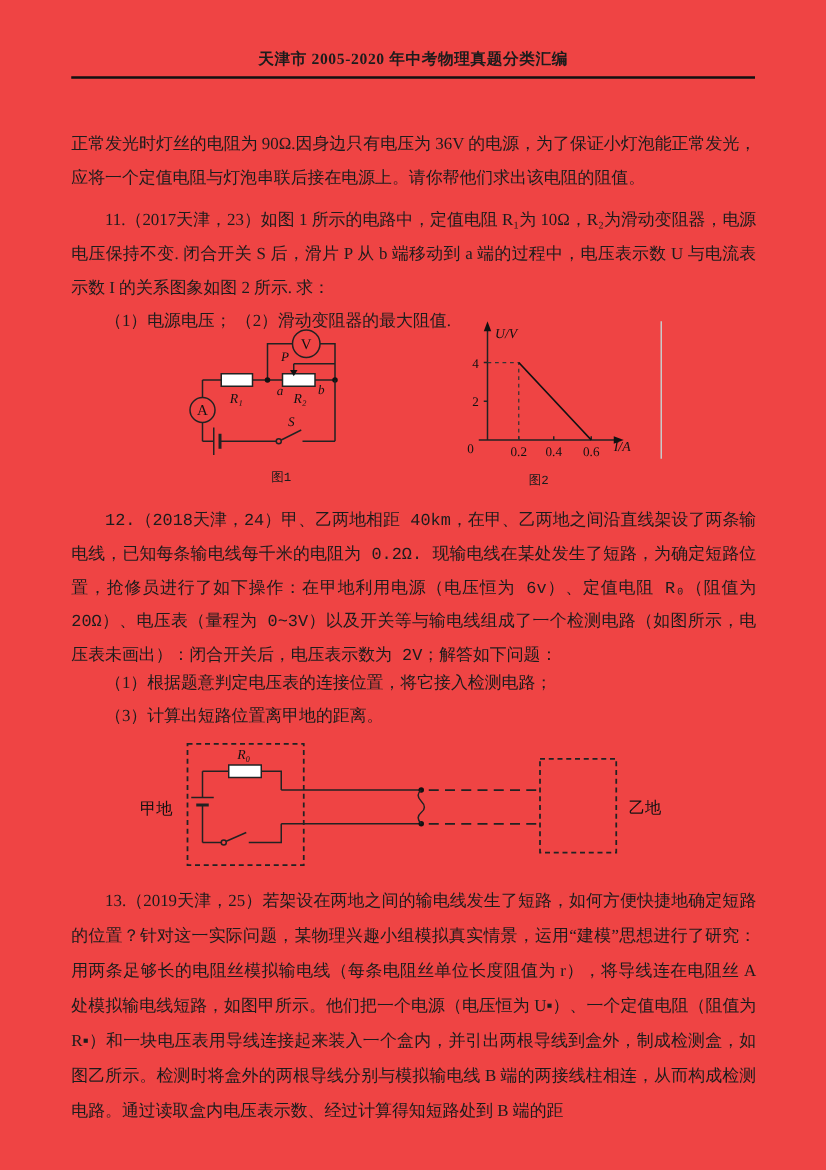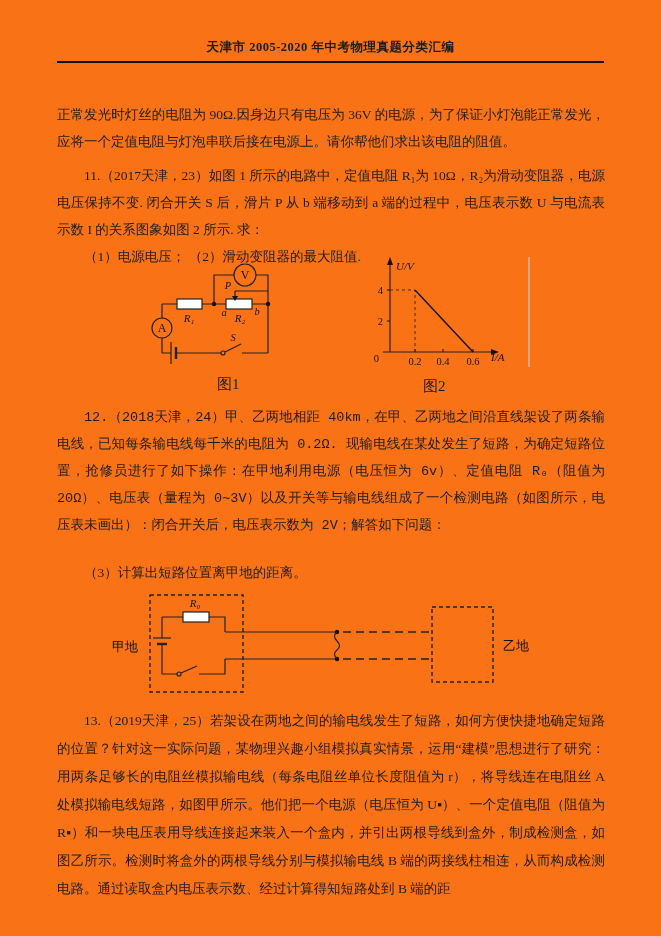--- a/index.html
+++ b/index.html
@@ -1,31 +1,31 @@
 <!DOCTYPE html>
 <html><head>
 <meta charset="utf-8">
 <style>
   html,body{margin:0;padding:0;background:#e8e8e8;}
   .page{
-    position:relative;width:661px;height:936px;background:#f97316;margin:0 auto;
+    position:relative;width:661px;height:936px;background:#ef4444;margin:0 auto;
     font-family:"Liberation Serif","DejaVu Serif",serif;color:#1c1c1c;overflow:hidden;
   }
   .header{
     position:absolute;top:39px;left:0;width:100%;text-align:center;
     font-size:12.5px;font-weight:bold;letter-spacing:.5px;
   }
   .rule{position:absolute;top:61px;left:57px;width:547px;height:0;border-top:2px solid #111;}
   .para{
     position:absolute;left:57px;width:548px;margin:0;
     font-size:13.5px;line-height:27px;text-align:justify;text-justify:inter-ideograph;
   }
   .indent{text-indent:2em;}
   .q13{line-height:28px;}
-  .figcap{position:absolute;font-size:15px;}
+  .figcap{position:absolute;font-size:10px;font-family:Liberation Mono, monospace;}
   svg{position:absolute;overflow:visible;}
   svg text{font-family:"Liberation Serif","DejaVu Serif",serif;fill:#111;}
   .it{font-style:italic;}
   .wire{stroke:#222;stroke-width:1.2;fill:none;}
   .thick{stroke:#222;stroke-width:2.4;fill:none;}
   .ldash{stroke:#222;stroke-width:1.4;fill:none;stroke-dasharray:8 5;}
   .dot{fill:#111;stroke:none;}
   .box{fill:#fff;stroke:#222;stroke-width:1.2;}
 </style>
 </head>
@@ -102,20 +102,21 @@
     <text x="78" y="112" text-anchor="middle" font-size="10.5">0.4</text>
     <text x="108" y="112" text-anchor="middle" font-size="10.5">0.6</text>
 
     <path d="M25 37 L50 37 L50 99" fill="none" stroke="#333" stroke-width="1" stroke-dasharray="3 3"></path>
 
     <line x1="50" y1="37" x2="108" y2="99" stroke="#111" stroke-width="1.4"></line>
   </svg>
   <div class="figcap" style="left:423px;top:377px;">图2</div>
 
   <p class="para indent" style="top:404px;font-family:Liberation Mono, monospace;">12.（2018天津，24）甲、乙两地相距 40km，在甲、乙两地之间沿直线架设了两条输电线，已知每条输电线每千米的电阻为 0.2Ω. 现输电线在某处发生了短路，为确定短路位置，抢修员进行了如下操作：在甲地利用电源（电压恒为 6v）、定值电阻 R₀（阻值为 20Ω）、电压表（量程为 0~3V）以及开关等与输电线组成了一个检测电路（如图所示，电压表未画出）：闭合开关后，电压表示数为 2V；解答如下问题：</p>
+  <p class="para indent" style="top:532px;">（1）根据题意判定电压表的连接位置，将它接入检测电路；</p>
   <p class="para indent" style="top:559px;">（3）计算出短路位置离甲地的距离。</p>
 
   <svg style="left:105px;top:588px;" width="450" height="115" viewBox="0 0 450 115">
     <text x="7" y="63" font-size="13">甲地</text>
 
     <rect x="45" y="7" width="93" height="97" fill="none" stroke="#222" stroke-width="1.4" stroke-dasharray="4 3"></rect>
 
     <path class="wire" d="M57 29 L57 50 M57 56 L57 86"></path>
     <line class="wire" x1="48" y1="50" x2="66" y2="50"></line>
     <line class="thick" x1="52" y1="56" x2="62" y2="56"></line>

